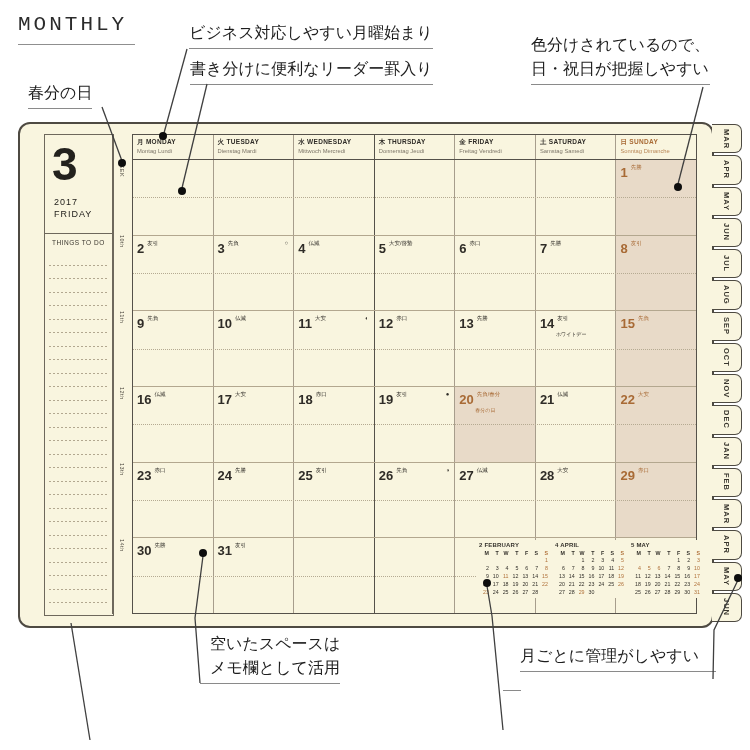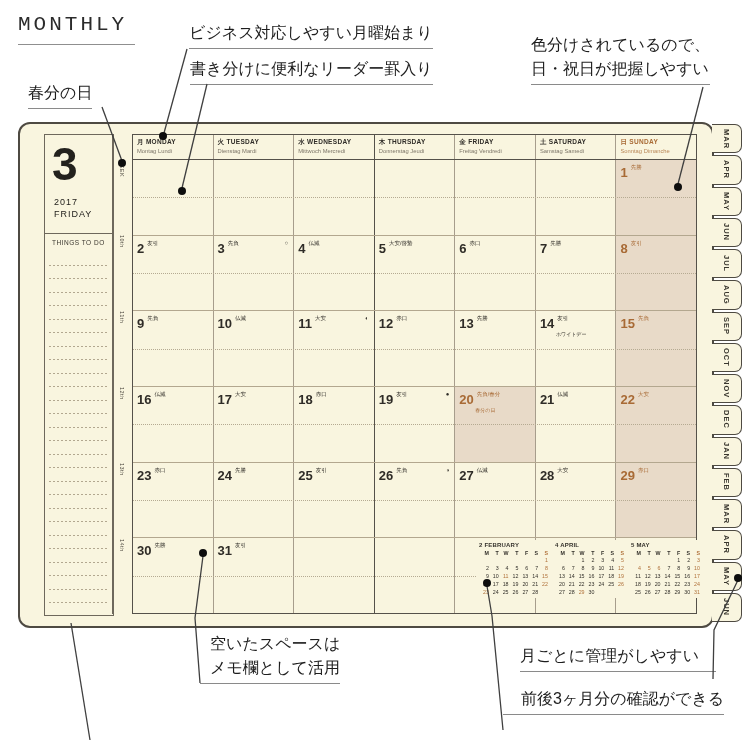--- a/index.html
+++ b/index.html
@@ -98,21 +98,20 @@
     <div>日・祝日が把握しやすい</div>
   </div>
   <div class="ann ann-memo">
     <div>空いたスペースは</div>
     <div>メモ欄として活用</div>
   </div>
   <div class="ann ann-index">
     <div>月ごとに管理がしやすい</div>
   </div>
   <div class="ann ann-mini">
-    <div>前後3ヶ月分の確認ができる</div>
   </div>
 
   <div class="page">
     <div class="left-panel">
       <div class="month-big">3</div>
       <div class="month-sub">
         <div>2017</div>
         <div>FRIDAY</div>
       </div>
       <div class="panel-divider"></div>

